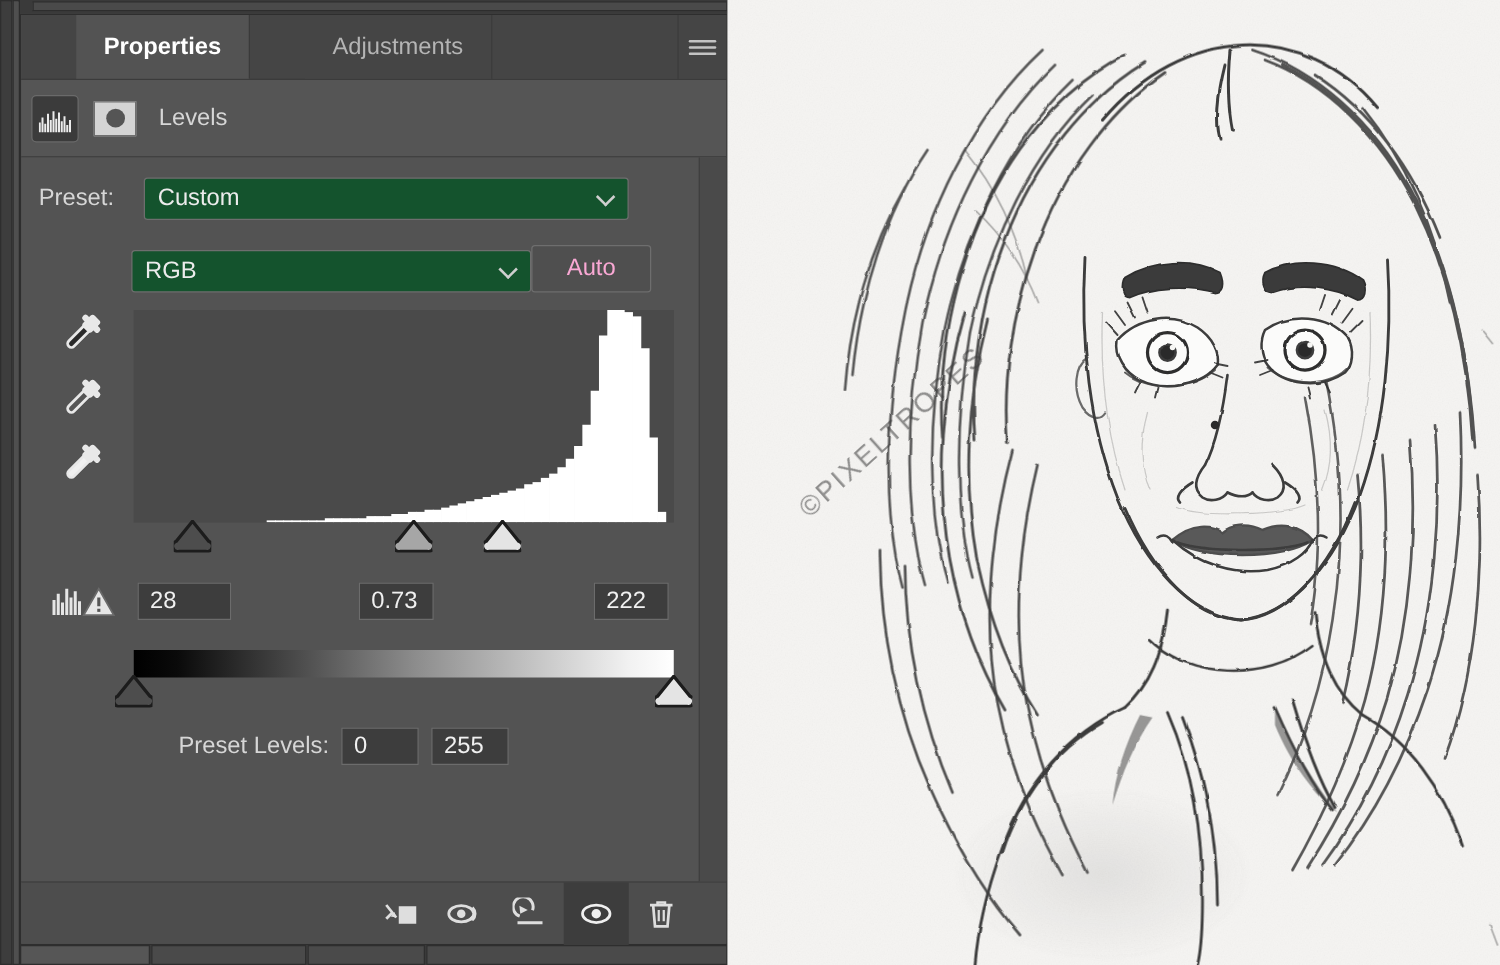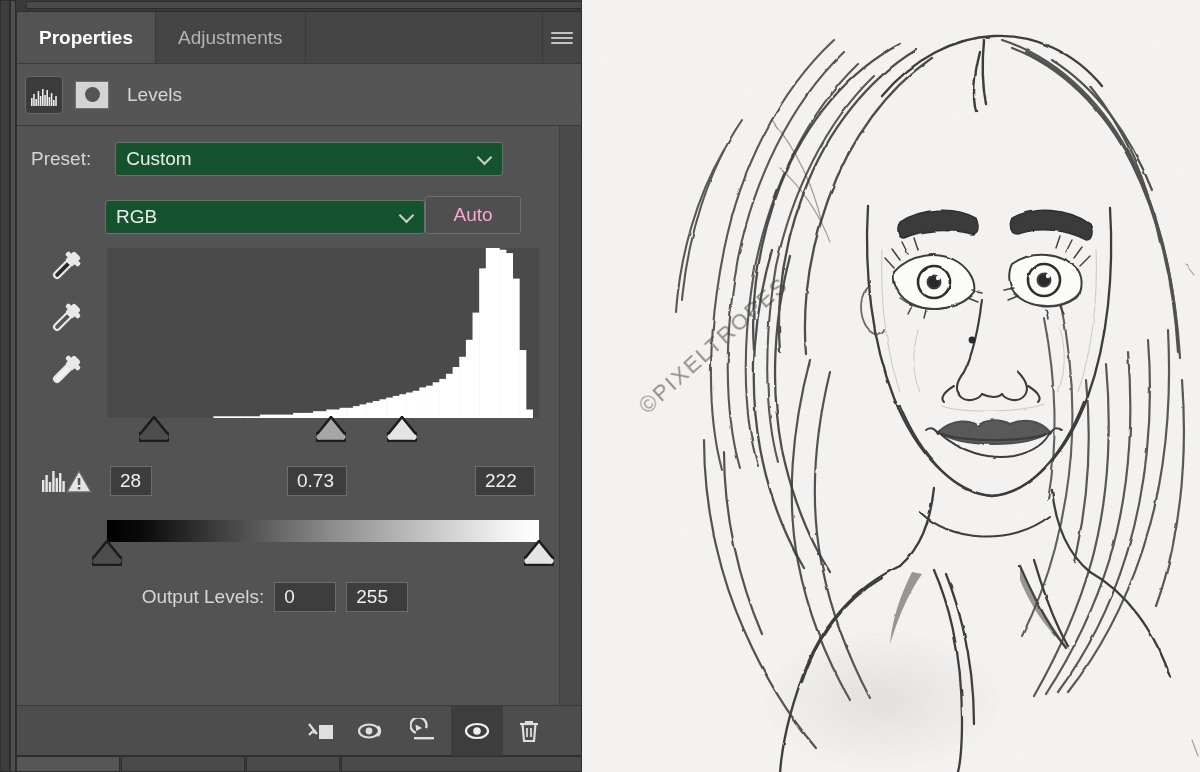--- a/index.html
+++ b/index.html
@@ -54,20 +54,21 @@
   }
   .tab {
     display: flex; align-items: center;
     padding: 0 22px;
     font-size: 19px;
     color: #b4b4b4;
     background: #454545;
     border-right: 1px solid #3a3a3a;
     cursor: pointer;
     user-select: none;
+    margin-left: 44px;
   }
   .tab.active {
     background: #535353;
     color: #ffffff;
     font-weight: bold;
   }
   #tab-filler { flex: 1; background: #454545; border-right:1px solid #3a3a3a; }
   #panel-menu-btn {
     width: 38px;
     display: flex; align-items: center; justify-content: center;
@@ -222,21 +223,21 @@
     height: 30px;
     background: #3d3d3d;
     border: 1px solid #6c6c6c;
     color: #f0f0f0;
     font-size: 19px;
     display: flex; align-items: center;
     padding-left: 9px;
     cursor: text;
     user-select: text;
   }
-  #field-shadow   { left: 93px;  width: 42px; }
+  #field-shadow   { left: 93px;  width: 75px; }
   #field-midtone  { left: 270px; width: 60px; }
   #field-highlight{ left: 458px; width: 60px; }
 
   #hist-warning {
     position: absolute;
     left: 24px; top: -2px;
     width: 56px; height: 34px;
     display: flex; align-items: center;
     cursor: pointer;
   }
@@ -558,21 +559,21 @@
             </div>
             <div class="slider-tri" id="slider-out-white" style="left: 432px;">
               <svg width="30" height="26" viewBox="0 0 30 26">
                 <path d="M15 1 L28 17 a3 3 0 0 1 -2.5 8 h-21 A3 3 0 0 1 2 17 Z" fill="#e4e4e4" stroke="#1c1c1c" stroke-width="2.6"></path>
               </svg>
             </div>
           </div>
         </div>
 
         <div id="output-row">
-          <span id="output-label">Output Levels:</span>
+          <span id="output-label">Preset Levels:</span>
           <div class="outfield">
             <span>0</span>
           </div>
           <div class="outfield">
             <span>255</span>
           </div>
         </div>
 
       </div>
 

